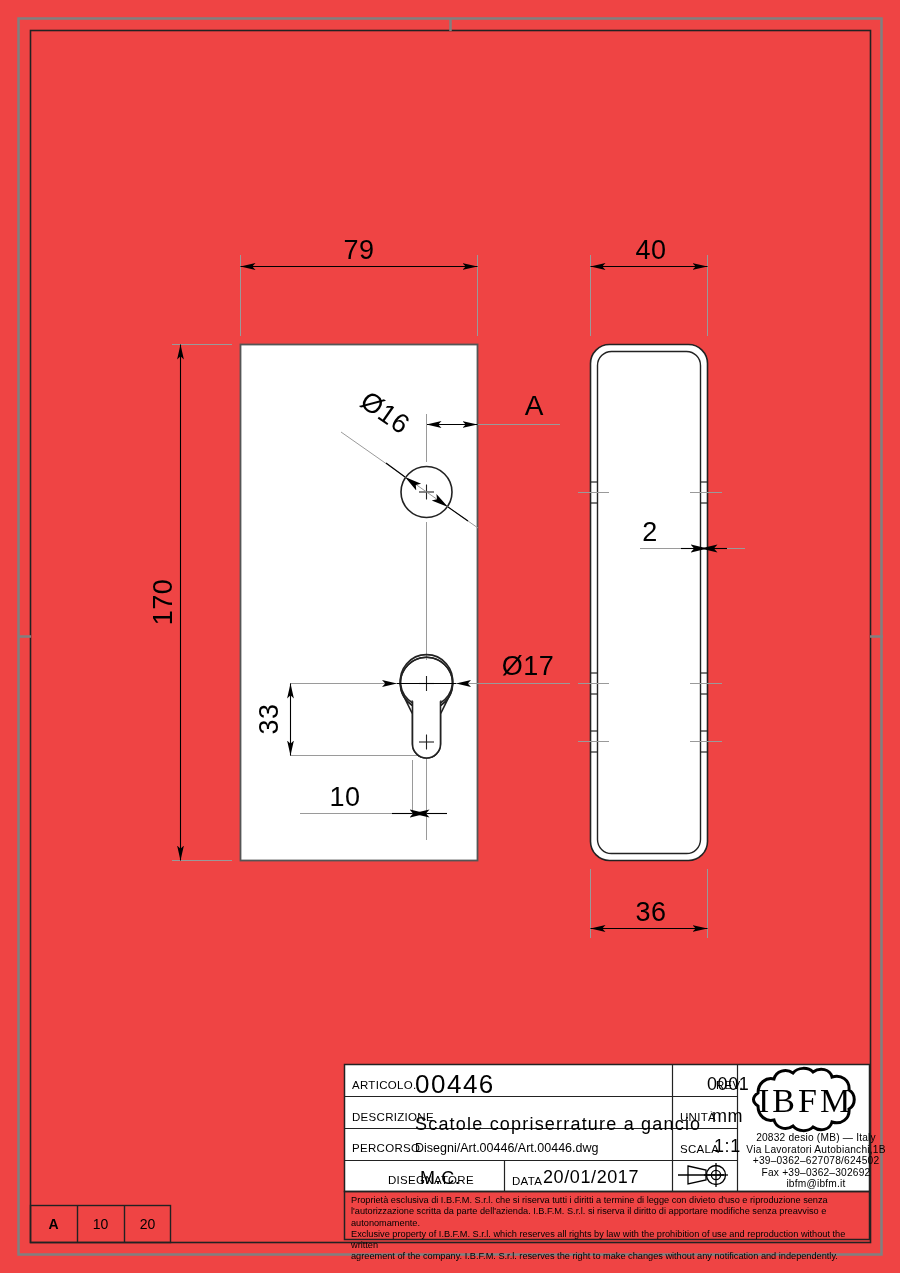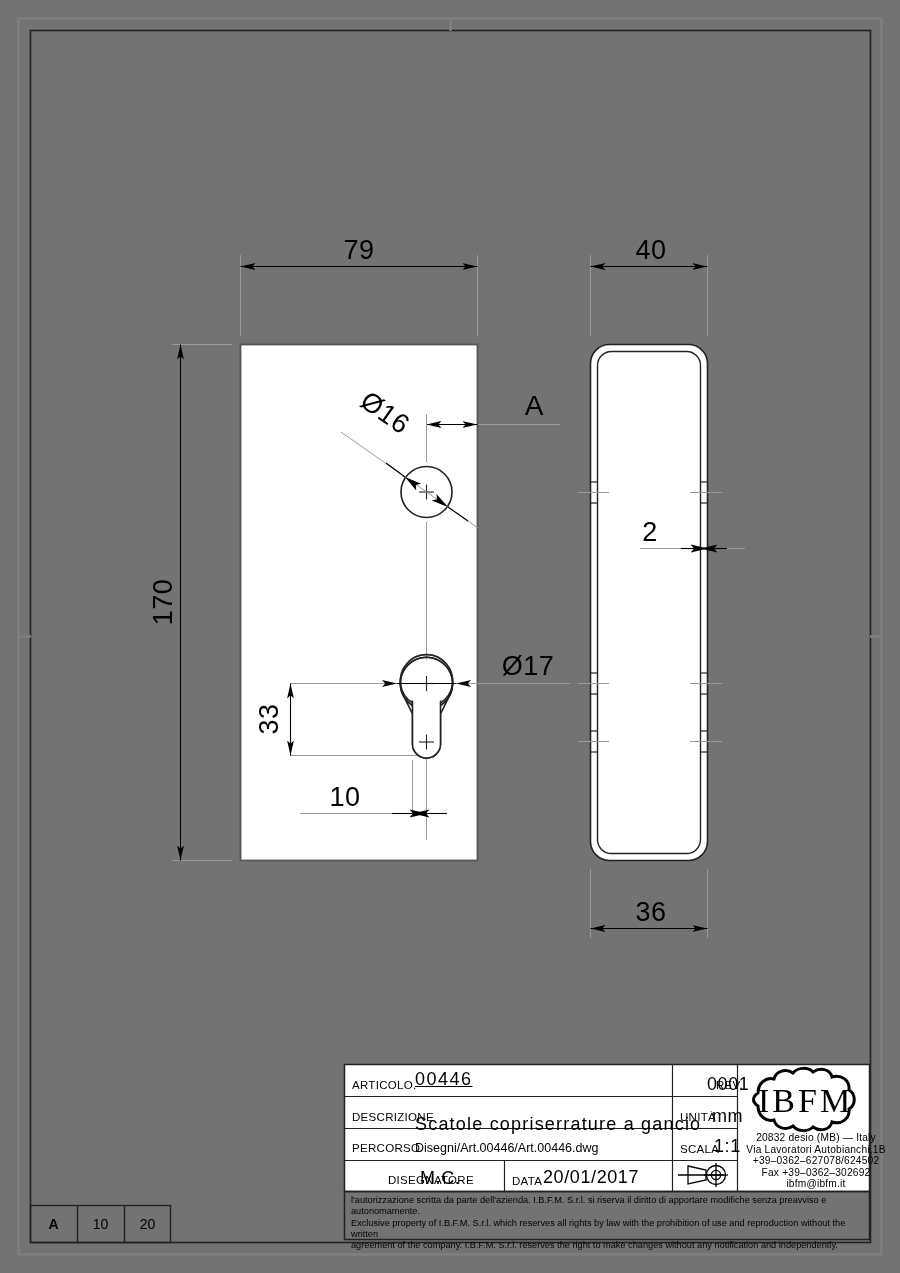--- a/index.html
+++ b/index.html
@@ -7,32 +7,32 @@
     padding: 0;
     background: #ffffff;
   }
   body {
     font-family: "Liberation Sans", sans-serif;
   }
   #sheet {
     position: relative;
     width: 900px;
     height: 1273px;
-    background: #737373;
+    background: #ef4444;
     overflow: hidden;
   }
   #sheet svg {
     position: absolute;
     top: 0; left: 0;
   }
   text { font-family: "Liberation Sans", sans-serif; fill: #000; }
   .dimtxt { font-size: 27px; letter-spacing: 0.5px; }
   .lbl-a { font-size: 28px; }
   .tb-key { font-size: 11.5px; letter-spacing: 0.3px; }
-  .tb-val-big { font-size: 18px; letter-spacing: 1.5px; text-decoration: underline; }
+  .tb-val-big { font-size: 26px; letter-spacing: 1.5px; }
   .tb-val-med { font-size: 18px; letter-spacing: 1.2px; }
   .tb-val-sm { font-size: 12.5px; }
   .tb-val-xs { font-size: 18px; letter-spacing: 0.6px; }
   .tb-note { font-size: 9.2px; }
   .tb-addr { font-size: 10.2px; letter-spacing: 0.2px; }
   .logo-txt { font-family: "Liberation Serif", serif; font-size: 34px; letter-spacing: 3px; }
   .corner-txt { font-size: 14px; font-weight: bold; }
   .corner-txt-n { font-size: 14px; }
 </style>
 </head>
@@ -302,20 +302,21 @@
   <div style="position:absolute; left:680px; top:1079px;padding-left:36px;" class="tb-key">REV.</div>
   <div style="position:absolute; left:707px; top:1074px;" class="tb-val-xs">0001</div>
 
   <div style="position:absolute; left:680px; top:1111px;" class="tb-key">UNITÀ</div>
   <div style="position:absolute; left:712px; top:1106px;" class="tb-val-xs">mm</div>
 
   <div style="position:absolute; left:680px; top:1143px;" class="tb-key">SCALA</div>
   <div style="position:absolute; left:714px; top:1136px;" class="tb-val-xs">1:1</div>
 
   <div style="position:absolute; left:351px; top:1195px; width:513px; line-height:11.3px;">
+    <div class="tb-note">Proprietà esclusiva di I.B.F.M. S.r.l. che si riserva tutti i diritti a termine di legge con divieto d'uso e riproduzione senza</div>
     <div class="tb-note">l'autorizzazione scritta da parte dell'azienda. I.B.F.M. S.r.l. si riserva il diritto di apportare modifiche senza preavviso e autonomamente.</div>
     <div class="tb-note">Exclusive property of I.B.F.M. S.r.l. which reserves all rights by law with the prohibition of use and reproduction without the written</div>
     <div class="tb-note">agreement of the company. I.B.F.M. S.r.l. reserves the right to make changes without any notification and independently.</div>
   </div>
 
   <div style="position:absolute; left:30px; top:1216px; width:47px; text-align:center;" class="corner-txt">A</div>
   <div style="position:absolute; left:77px; top:1216px; width:47px; text-align:center;" class="corner-txt-n">10</div>
   <div style="position:absolute; left:124px; top:1216px; width:47px; text-align:center;" class="corner-txt-n">20</div>
 
 </div>

